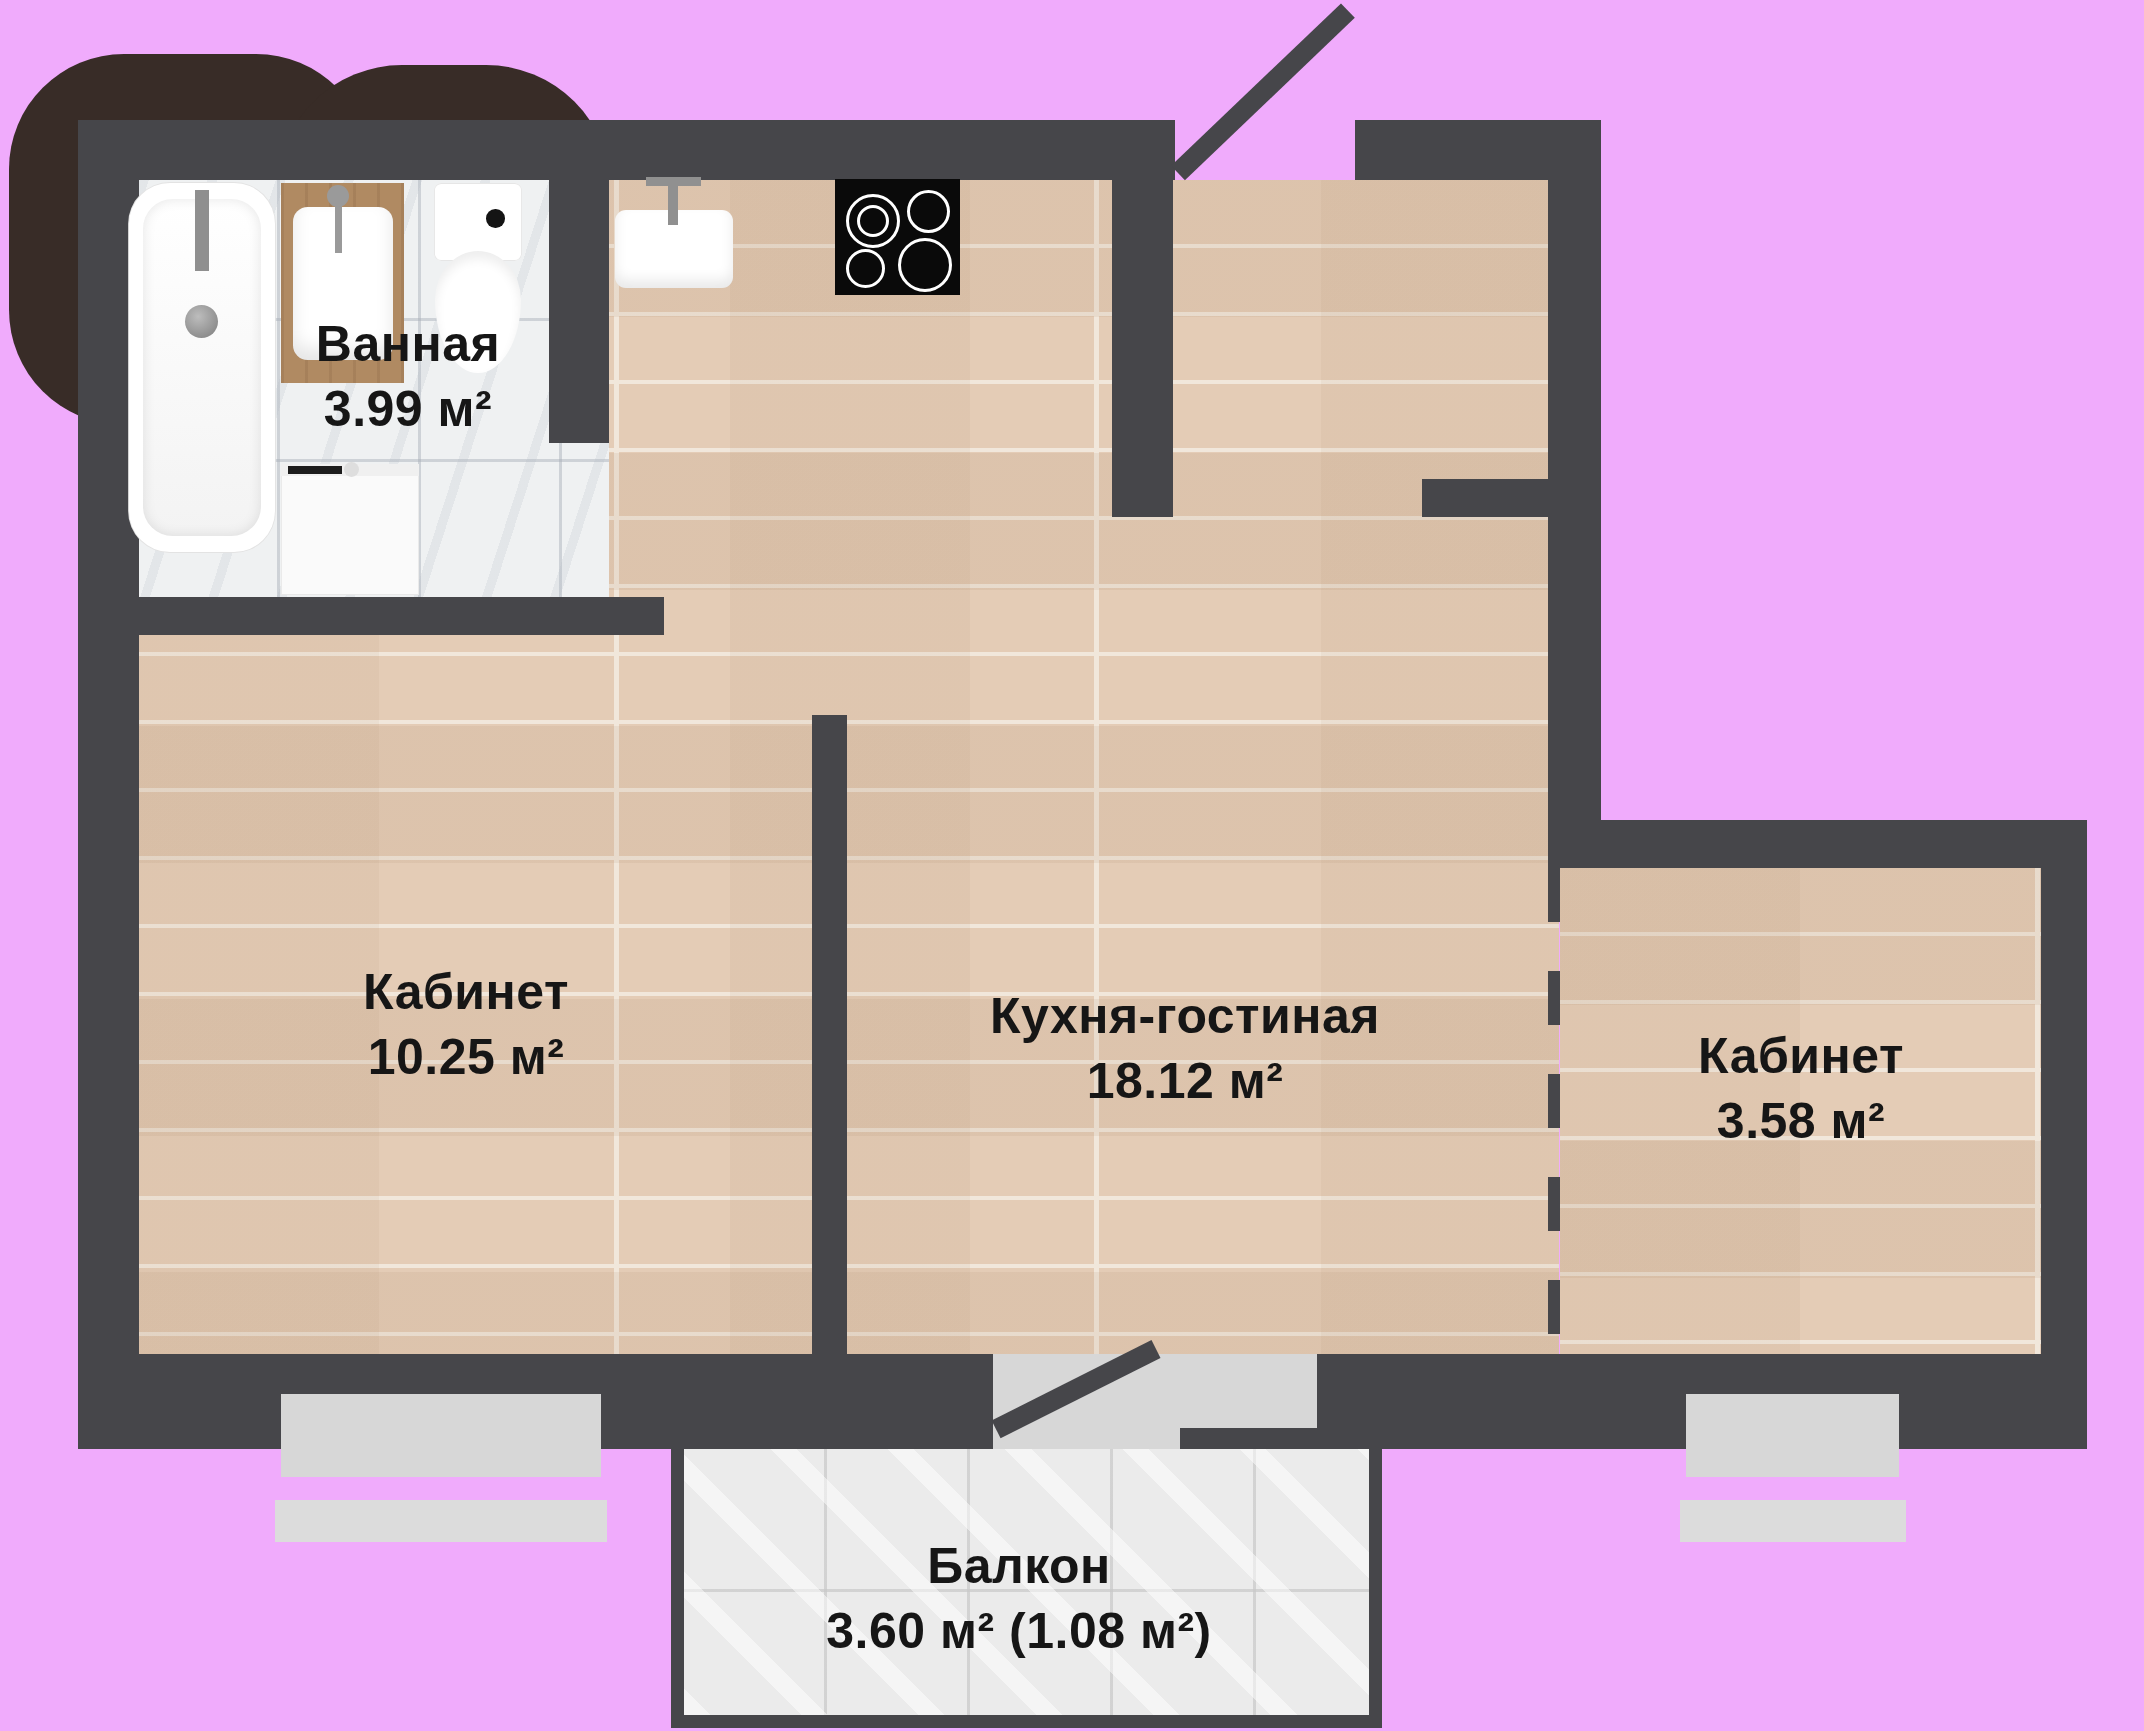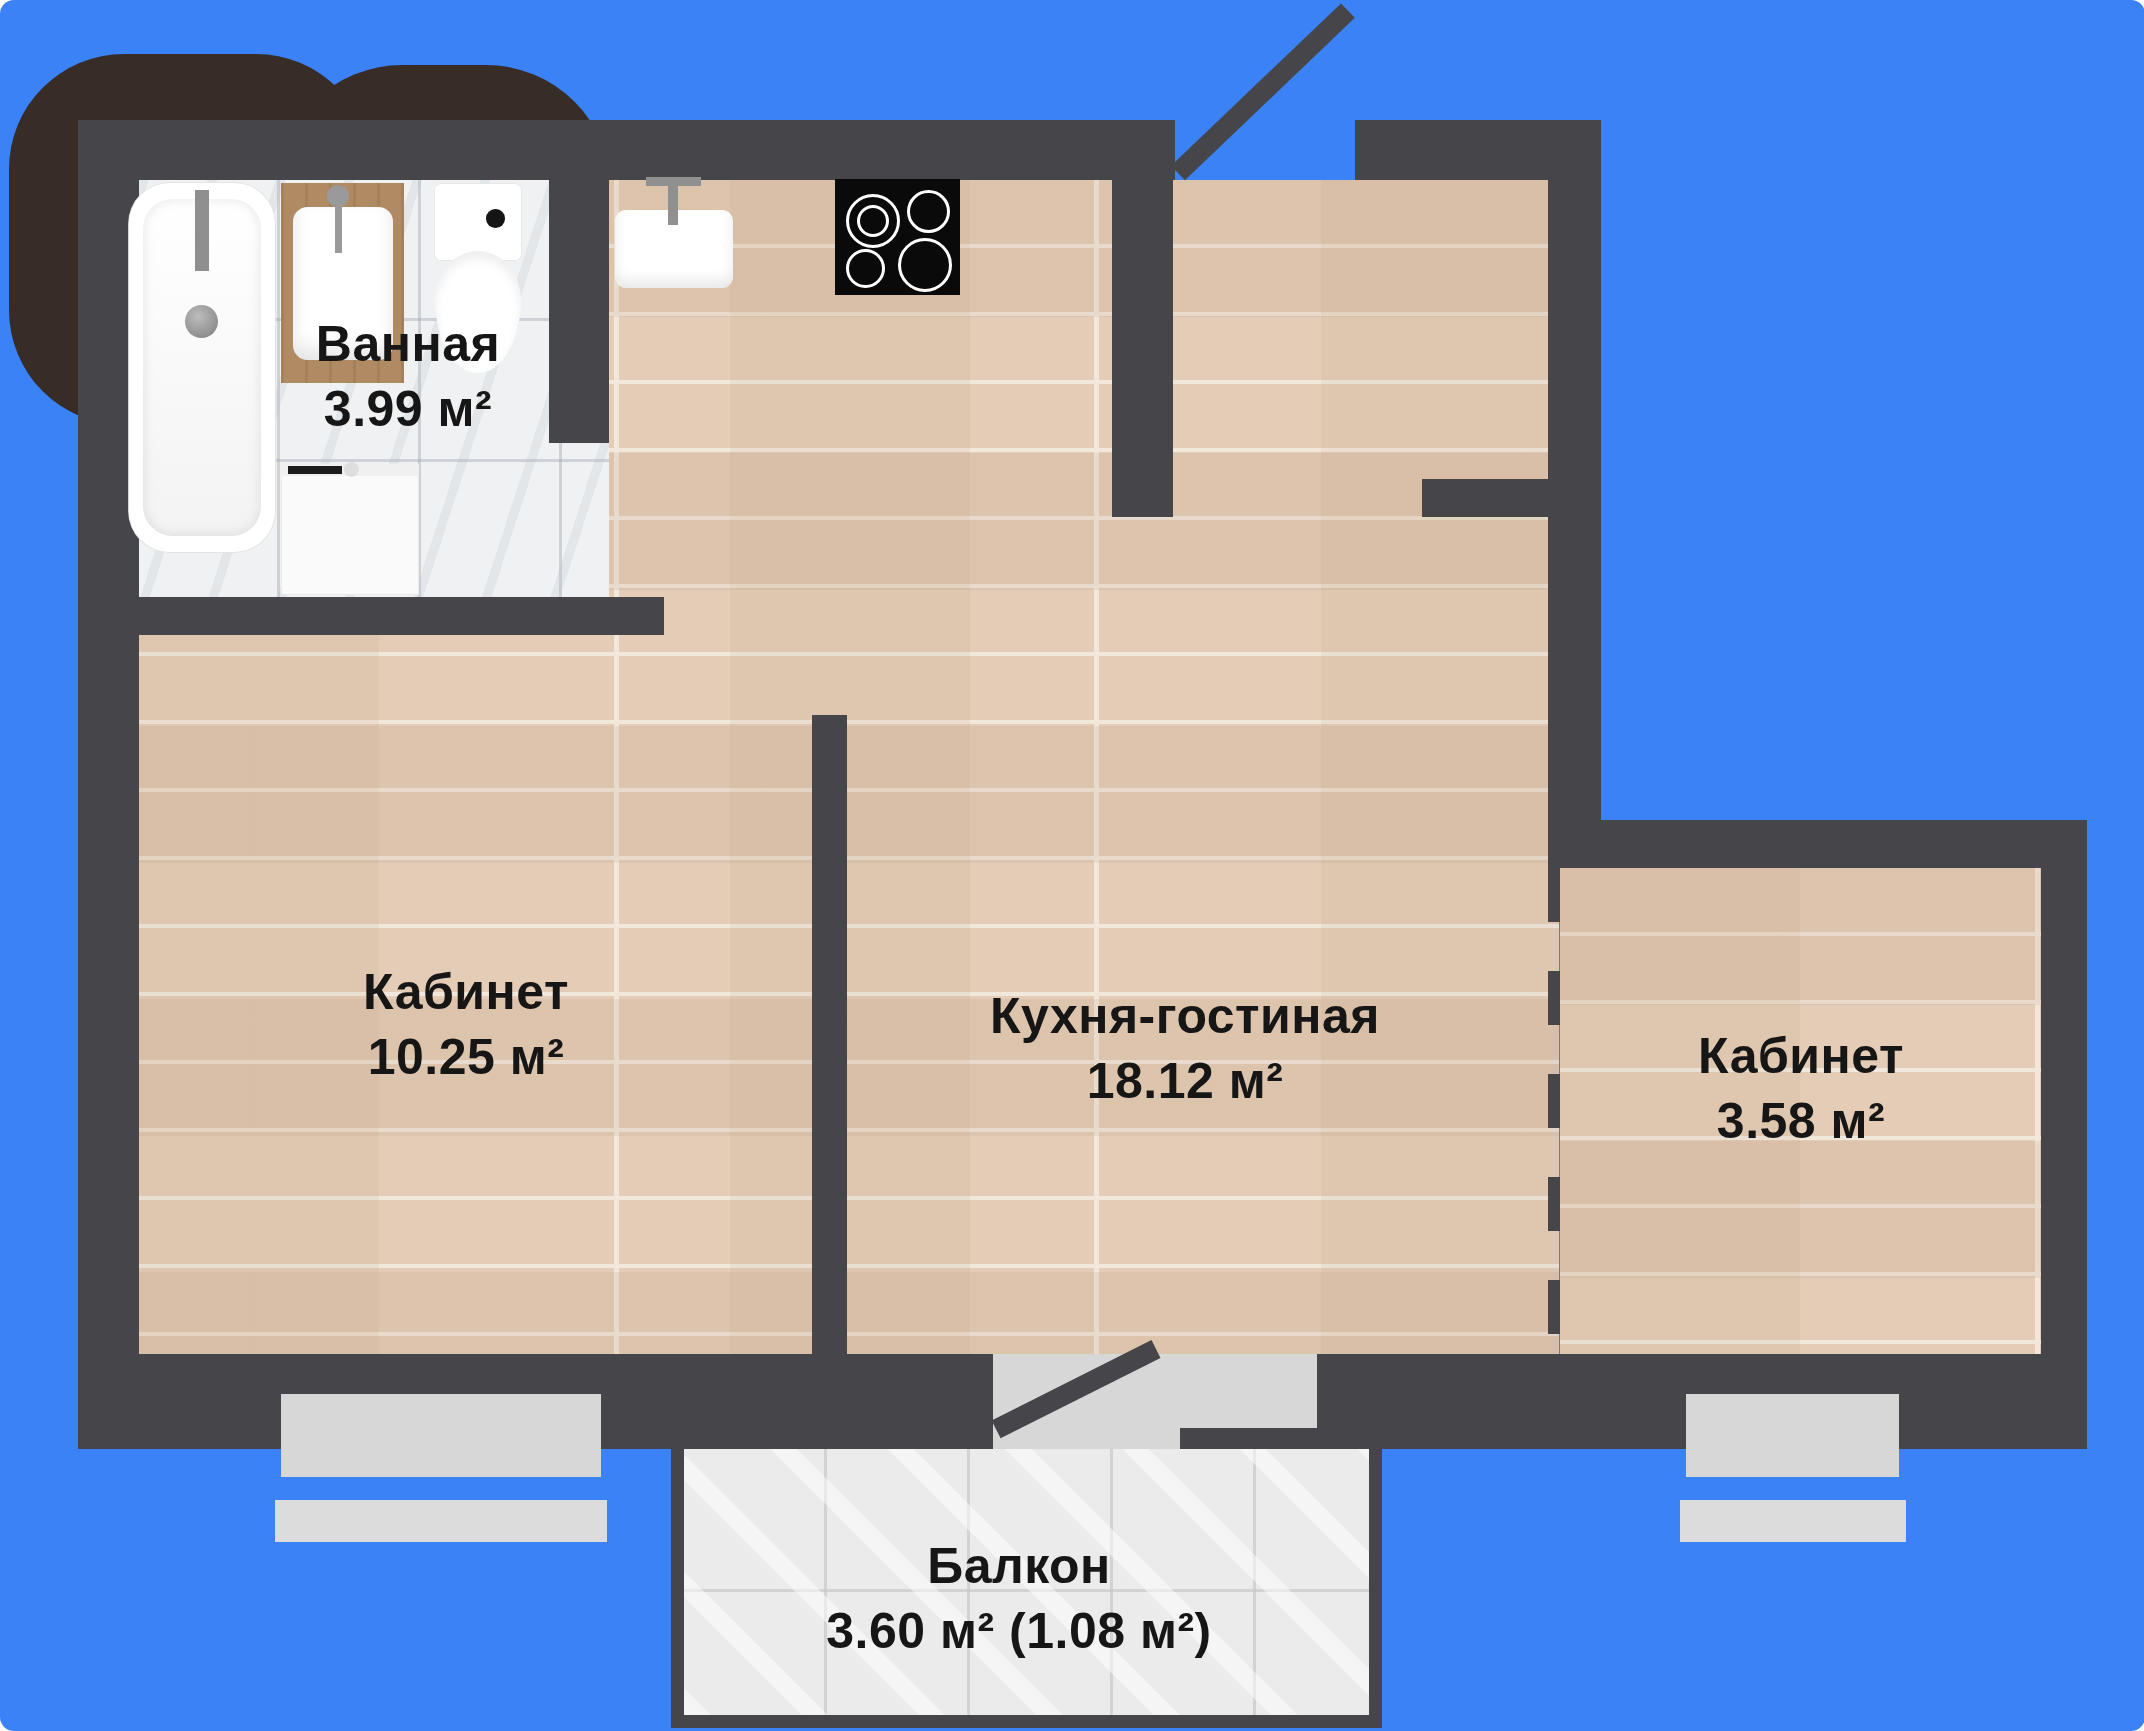--- a/index.html
+++ b/index.html
@@ -1,17 +1,17 @@
 <!DOCTYPE html>
 <html style="font-size:14.8px"><head>
 <meta charset="utf-8">
 <style>
   html,body{margin:0;padding:0;background:#ffffff;}
-  #stage{position:relative;width:2145px;height:1731px;background:#3b82f6;overflow:hidden;
-         font-family:"Liberation Sans",sans-serif;border-radius:14px;}
+  #stage{position:relative;width:2145px;height:1731px;background:#f0abfc;overflow:hidden;
+         font-family:"Liberation Sans",sans-serif;}
   .abs{position:absolute;}
   .blob{position:absolute;background:#382c27;z-index:0;}
   .floor{position:absolute;z-index:1;}
   .wood{background-color:#e4ccb6;
     background-image:
       repeating-linear-gradient(180deg, rgba(172,139,108,.13) 0 137px, rgba(0,0,0,0) 137px 273px),
       repeating-linear-gradient(90deg, rgba(172,139,108,.09) 0 240px, rgba(0,0,0,0) 240px 591px),
       repeating-linear-gradient(180deg, rgba(0,0,0,0) 0 64px, #f1e7db 64px 68px),
       repeating-linear-gradient(90deg, rgba(0,0,0,0) 0 475px, #f1e7db 475px 480px);}
   .marble{background-color:#eff1f2;

